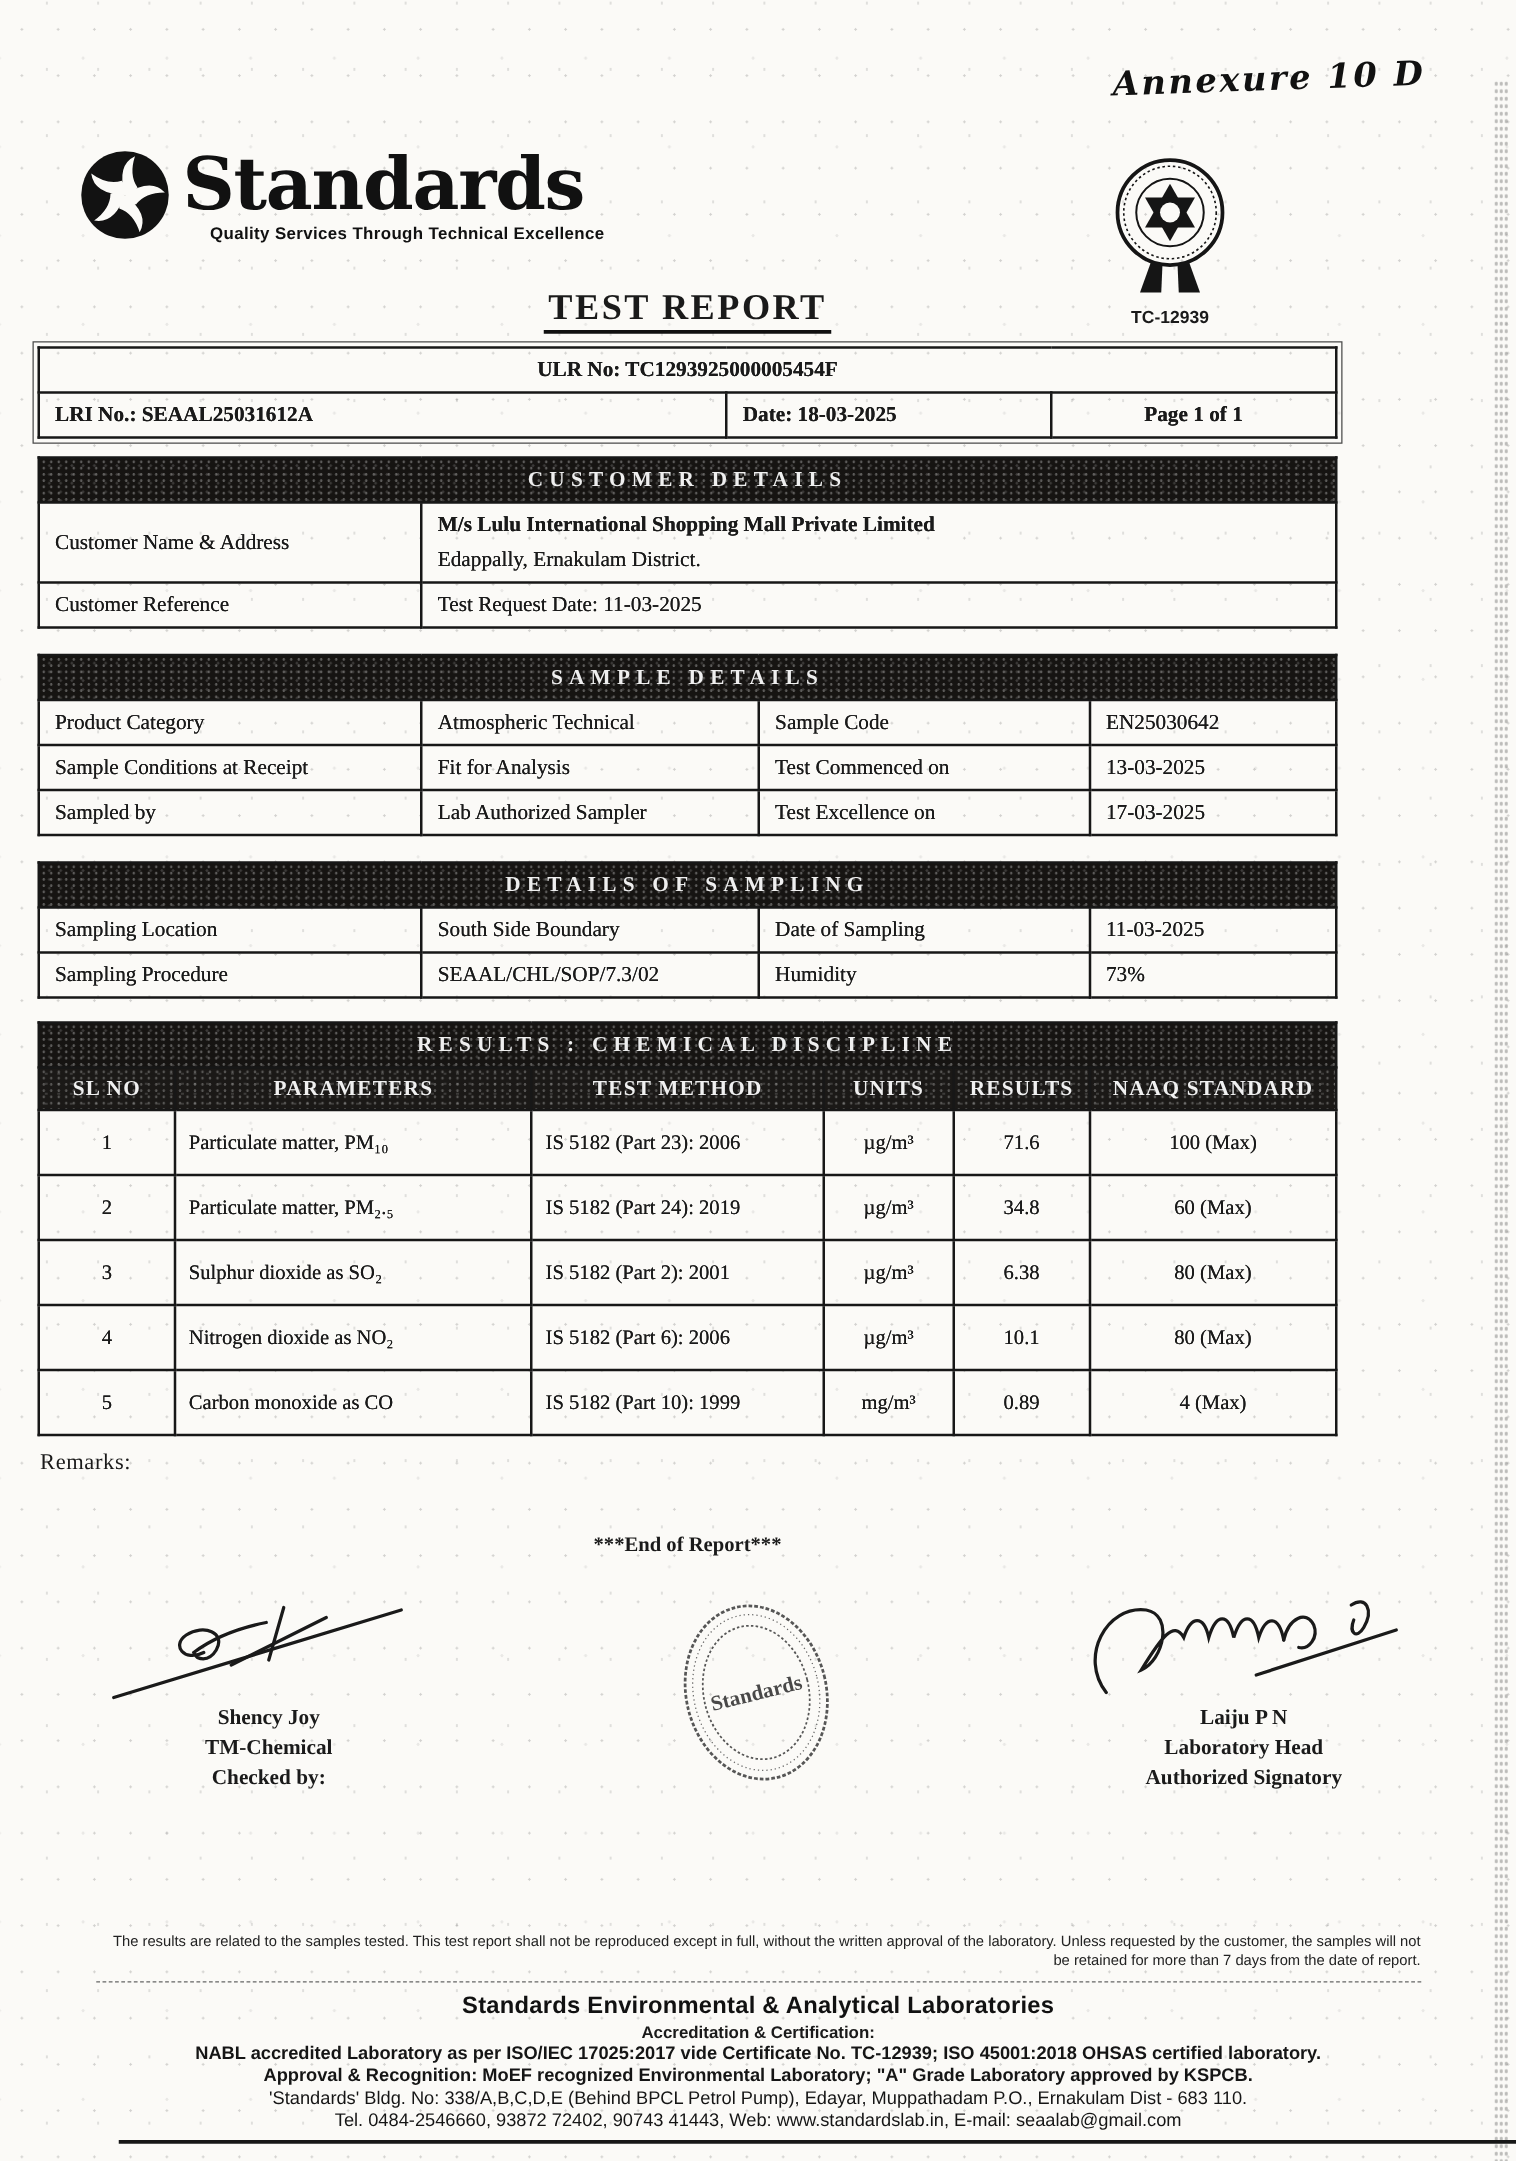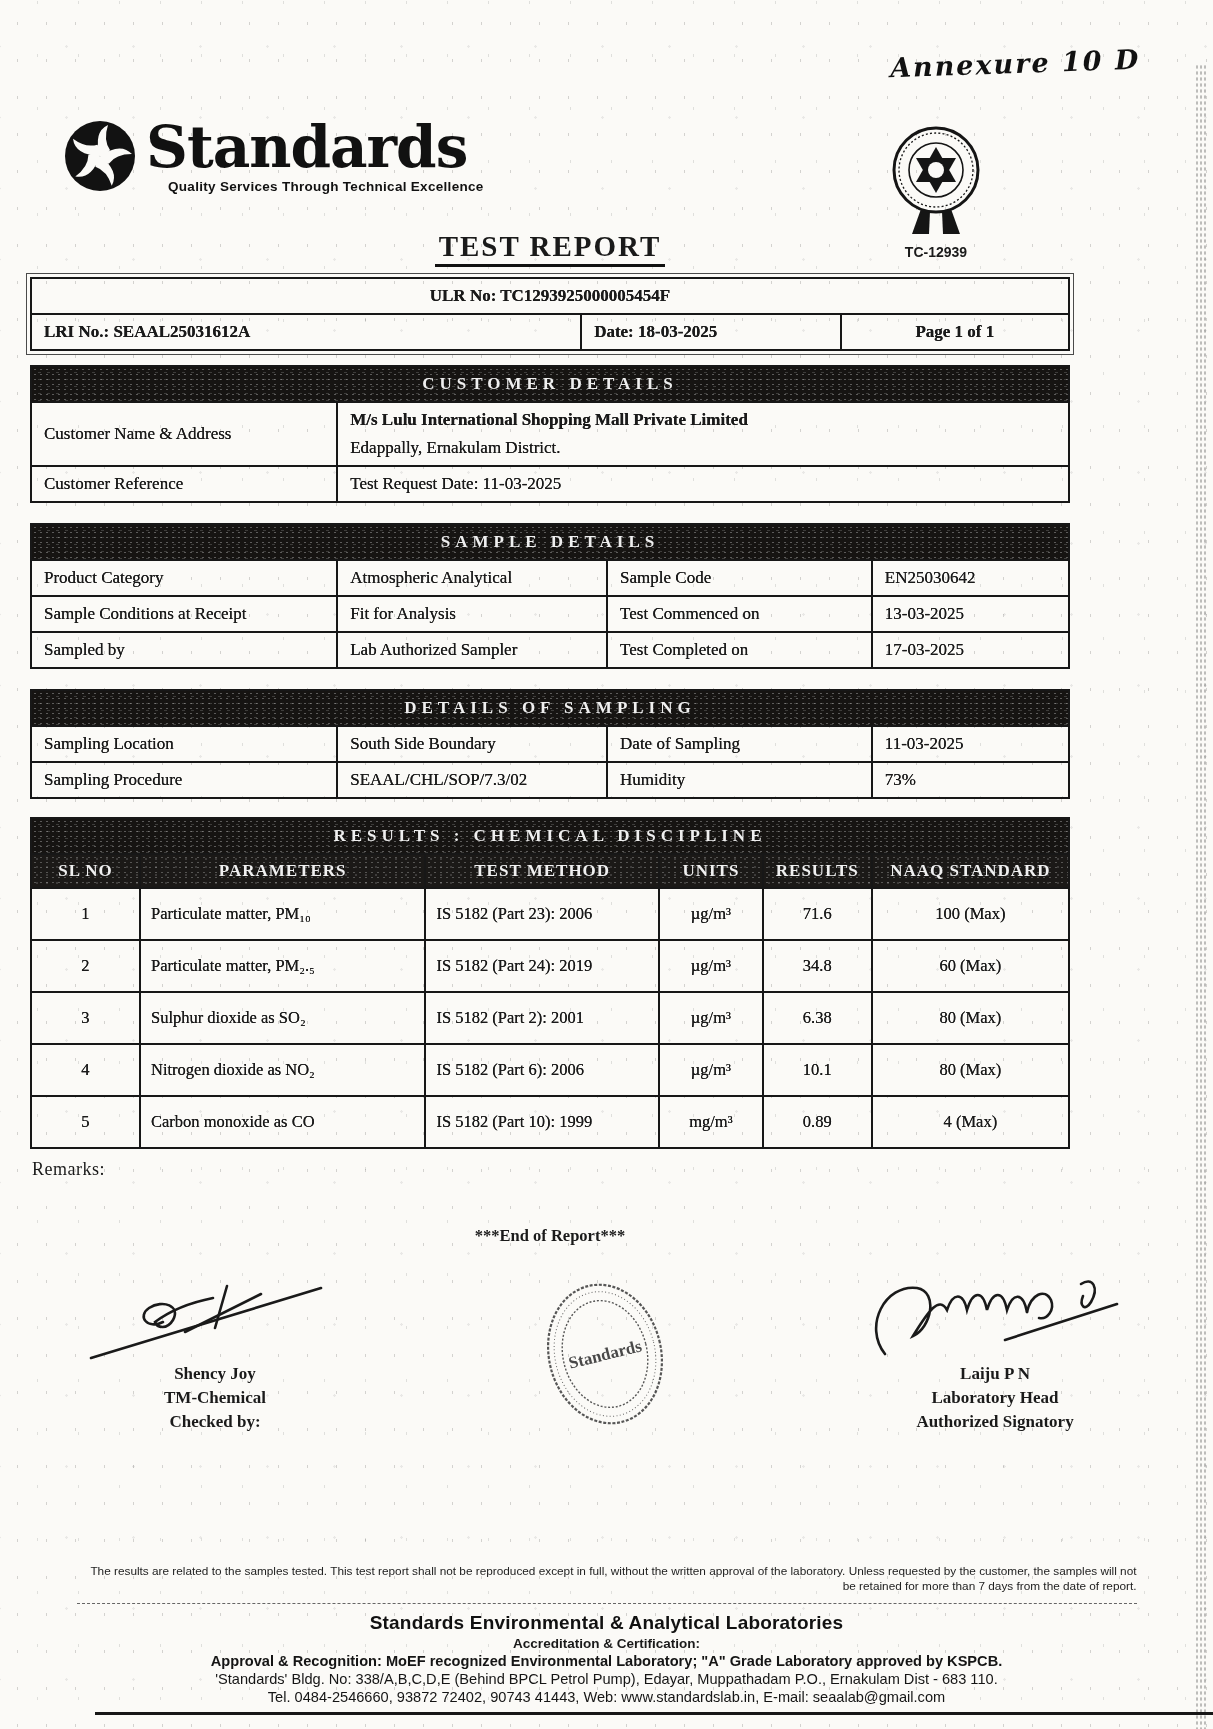--- a/index.html
+++ b/index.html
@@ -209,34 +209,34 @@
         <col style="width:26%">
         <col style="width:25.5%">
         <col style="width:19%">
       </colgroup>
     <tbody>
         <tr>
           <th class="band" colspan="4">SAMPLE DETAILS</th>
         </tr>
     <tr>
       <td>Product Category</td>
-      <td>Atmospheric Analytical</td>
+      <td>Atmospheric Technical</td>
       <td>Sample Code</td>
       <td>EN25030642</td>
     </tr>
     <tr>
       <td>Sample Conditions at Receipt</td>
       <td>Fit for Analysis</td>
       <td>Test Commenced on</td>
       <td>13-03-2025</td>
     </tr>
     <tr>
       <td>Sampled by</td>
       <td>Lab Authorized Sampler</td>
-      <td>Test Completed on</td>
+      <td>Test Excellence on</td>
       <td>17-03-2025</td>
     </tr>
   </tbody>
     </table>
 
   <table class="doc" style="margin-top:20px;">
     <colgroup>
         <col style="width:29.5%">
         <col style="width:26%">
         <col style="width:25.5%">
@@ -367,20 +367,21 @@
       <div>Laiju P N</div>
       <div>Laboratory Head</div>
       <div>Authorized Signatory</div>
     </div>
   </div>
 
   <div class="footer">
     <div class="disclaimer">The results are related to the samples tested. This test report shall not be reproduced except in full, without the written approval of the laboratory. Unless requested by the customer, the samples will not be retained for more than 7 days from the date of report.</div>
     <div class="company">Standards Environmental &amp; Analytical Laboratories</div>
     <div class="accred">Accreditation &amp; Certification:</div>
+    <div class="fline">NABL accredited Laboratory as per ISO/IEC 17025:2017 vide Certificate No. TC-12939; ISO 45001:2018 OHSAS certified laboratory.</div>
     <div class="fline">Approval &amp; Recognition: MoEF recognized Environmental Laboratory; "A" Grade Laboratory approved by KSPCB.</div>
     <div class="fline fline2">'Standards' Bldg. No: 338/A,B,C,D,E (Behind BPCL Petrol Pump), Edayar, Muppathadam P.O., Ernakulam Dist - 683 110.</div>
     <div class="fline fline2">Tel. 0484-2546660, 93872 72402, 90743 41443,   Web: www.standardslab.in,   E-mail: seaalab@gmail.com</div>
   </div>
 
   <div class="bottom-line"></div>
 
 </div>
 
 </body></html>

